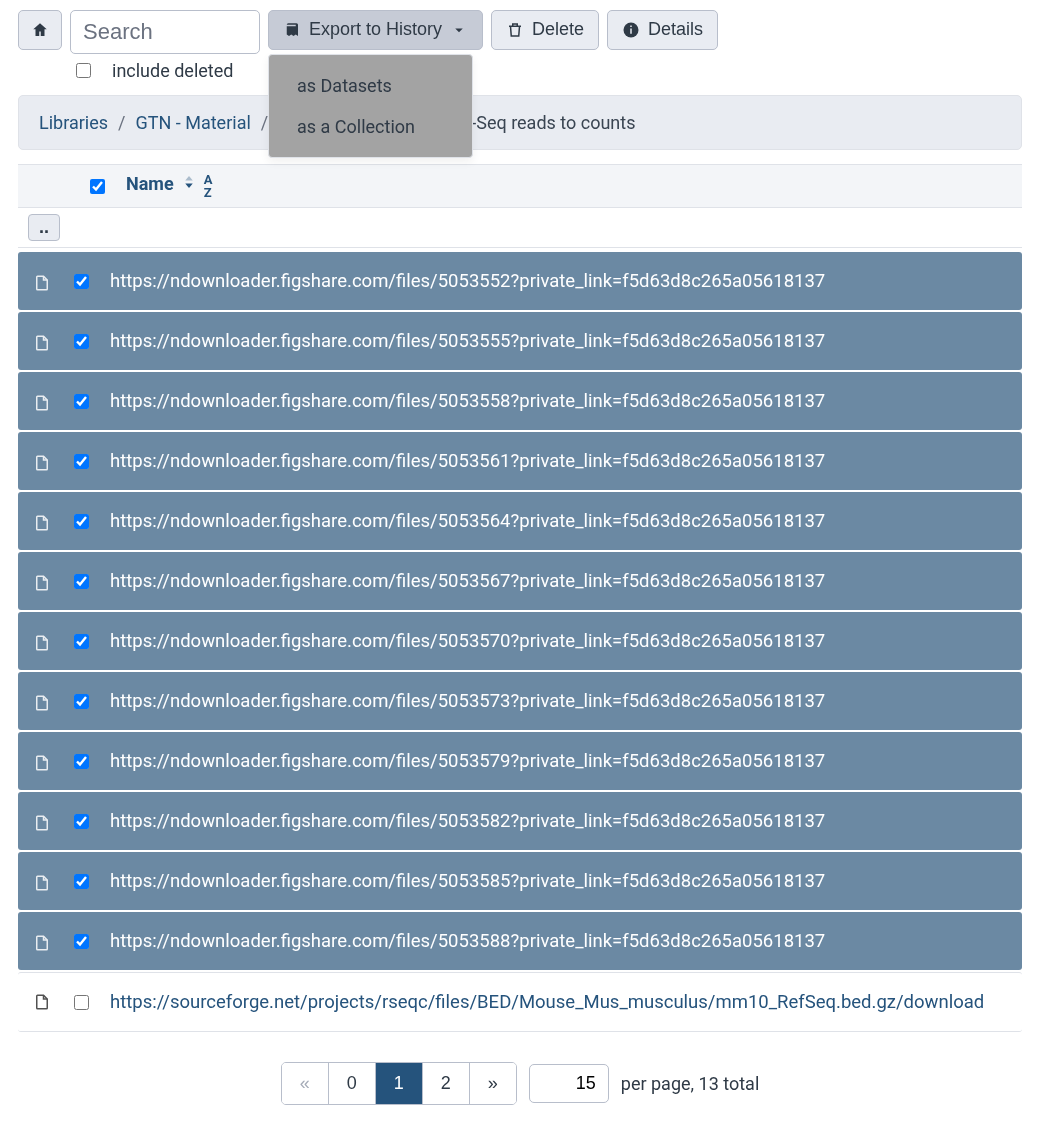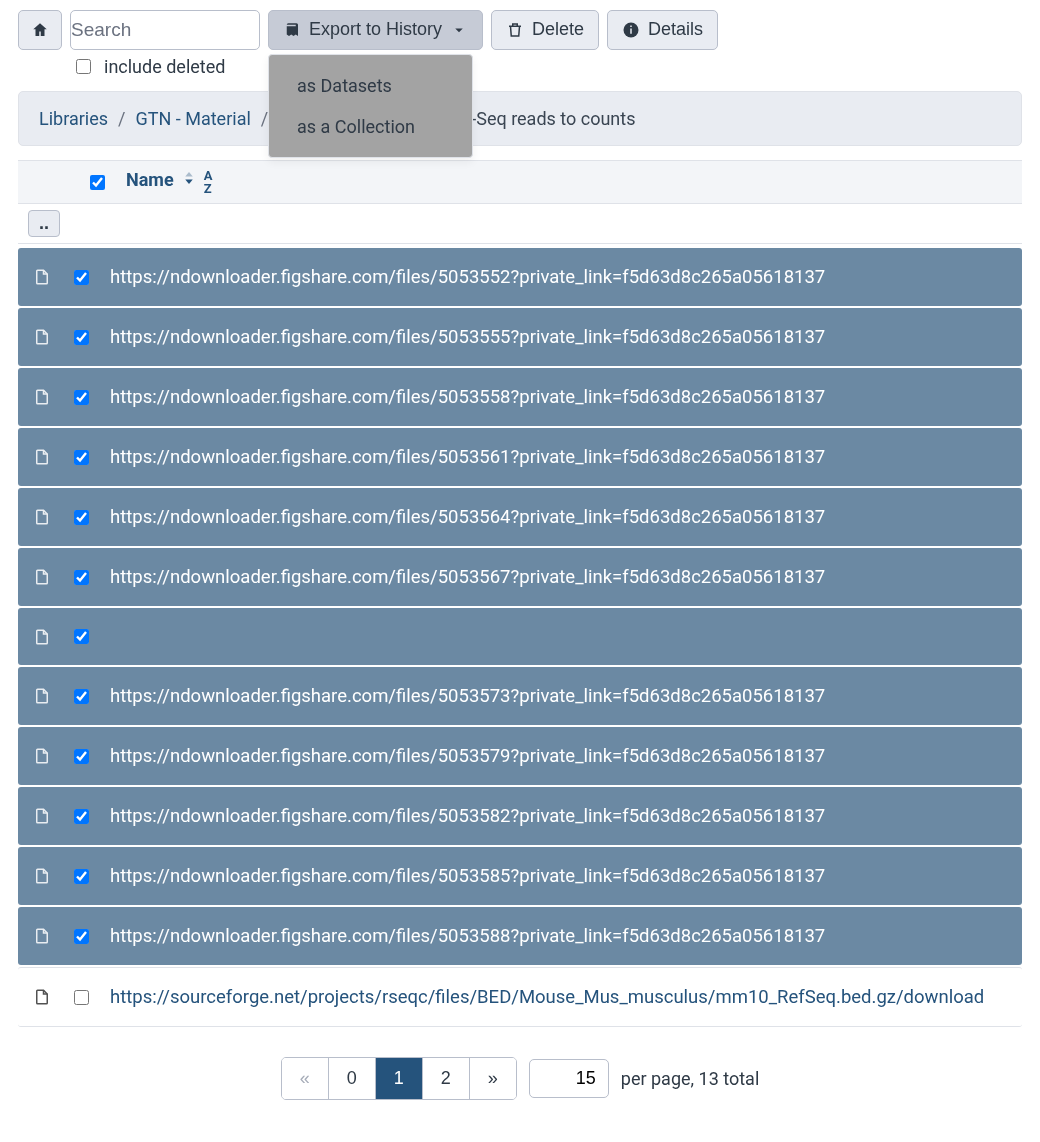--- a/index.html
+++ b/index.html
@@ -25,26 +25,26 @@
   .btn{
     display:inline-flex;align-items:center;gap:8px;
     padding:8px 14px;border:1px solid var(--border);
     background:var(--bg-muted);border-radius:5px;cursor:pointer;
     font-size:18px;color:var(--text);line-height:1.2;white-space:nowrap;
   }
   .btn.active{background:#c6cbd6;}
   .btn.icon-only{padding:10px 12px;}
   .search-wrap{display:flex;flex-direction:column;gap:4px;}
   input.search{
-    width:190px;padding:8px 0;border:1px solid var(--border);
-    border-radius:5px;font-size:19px;color:#555;background:#fff;
+    width:190px;padding:8px 12px;border:1px solid var(--border);
+    border-radius:5px;font-size:22px;color:#555;background:#fff;
   }
   input.search::placeholder{color:#6b7280;}
   label.include-deleted{
-    display:inline-flex;align-items:center;gap:10px;font-size:18px;
+    display:inline-flex;align-items:center;gap:18px;font-size:18px;
     color:var(--text);padding-left:2px;margin-top:2px;
   }
   .dropdown-wrap{position:relative;}
   .dropdown-menu{
     position:absolute;top:44px;left:0;
     border:1px solid var(--border-light);background:#a3a3a3;
     border-radius:4px;box-shadow:0 4px 10px rgba(0,0,0,.06);
     min-width:205px;padding:10px 0;z-index:20;
   }
   .dropdown-item{
@@ -75,21 +75,21 @@
   .up-btn{
     border:1px solid var(--border);background:var(--bg-muted);
     border-radius:4px;padding:2px 10px;font-size:18px;cursor:pointer;color:var(--text);
     font-weight:600;
   }
   .rows{display:flex;flex-direction:column;gap:0;margin-top:4px;}
   .row{
     display:flex;align-items:center;gap:18px;
     padding:18px 14px 18px 14px;border-radius:3px;margin-bottom:2px;
   }
-  .row.selected{background:var(--bg-row);color:#fff;}
+  .row.selected{background:var(--bg-row);color:#fff;align-items:flex-end;}
   .row.selected .link{color:#fff;}
   .row .file-icon{width:20px;display:flex;justify-content:center;color:inherit;opacity:.85;}
   .row .chk{flex:0 0 auto;}
   .row .link{flex:1;text-align:left;text-decoration:none;font-size:18.5px;}
   .row.untouched{background:#fff;color:var(--text);border-top:1px solid var(--border-light);border-bottom:1px solid var(--border-light);}
   .row.untouched .link{color:var(--link);}
   .row.untouched .file-icon{color:#333;}
 
   input[type=checkbox]{width:15px;height:15px;}
 
@@ -271,20 +271,21 @@
         <a class="link" href="#">https://ndownloader.figshare.com/files/5053567?private_link=f5d63d8c265a05618137</a>
       </div>
       <div class="row selected">
         <span class="file-icon ic">
           <svg viewBox="0 0 24 24" fill="none" stroke="currentColor" stroke-width="2">
             <path d="M14 3H6a1 1 0 0 0-1 1v16a1 1 0 0 0 1 1h12a1 1 0 0 0 1-1V8z"></path>
             <path d="M14 3v5h5"></path>
           </svg>
         </span>
         <input type="checkbox" class="chk" checked="" style="">
+        <a class="link" href="#">https://ndownloader.figshare.com/files/5053570?private_link=f5d63d8c265a05618137</a>
       </div>
       <div class="row selected">
         <span class="file-icon ic">
           <svg viewBox="0 0 24 24" fill="none" stroke="currentColor" stroke-width="2">
             <path d="M14 3H6a1 1 0 0 0-1 1v16a1 1 0 0 0 1 1h12a1 1 0 0 0 1-1V8z"></path>
             <path d="M14 3v5h5"></path>
           </svg>
         </span>
         <input type="checkbox" class="chk" checked="" style="">
         <a class="link" href="#">https://ndownloader.figshare.com/files/5053573?private_link=f5d63d8c265a05618137</a>

